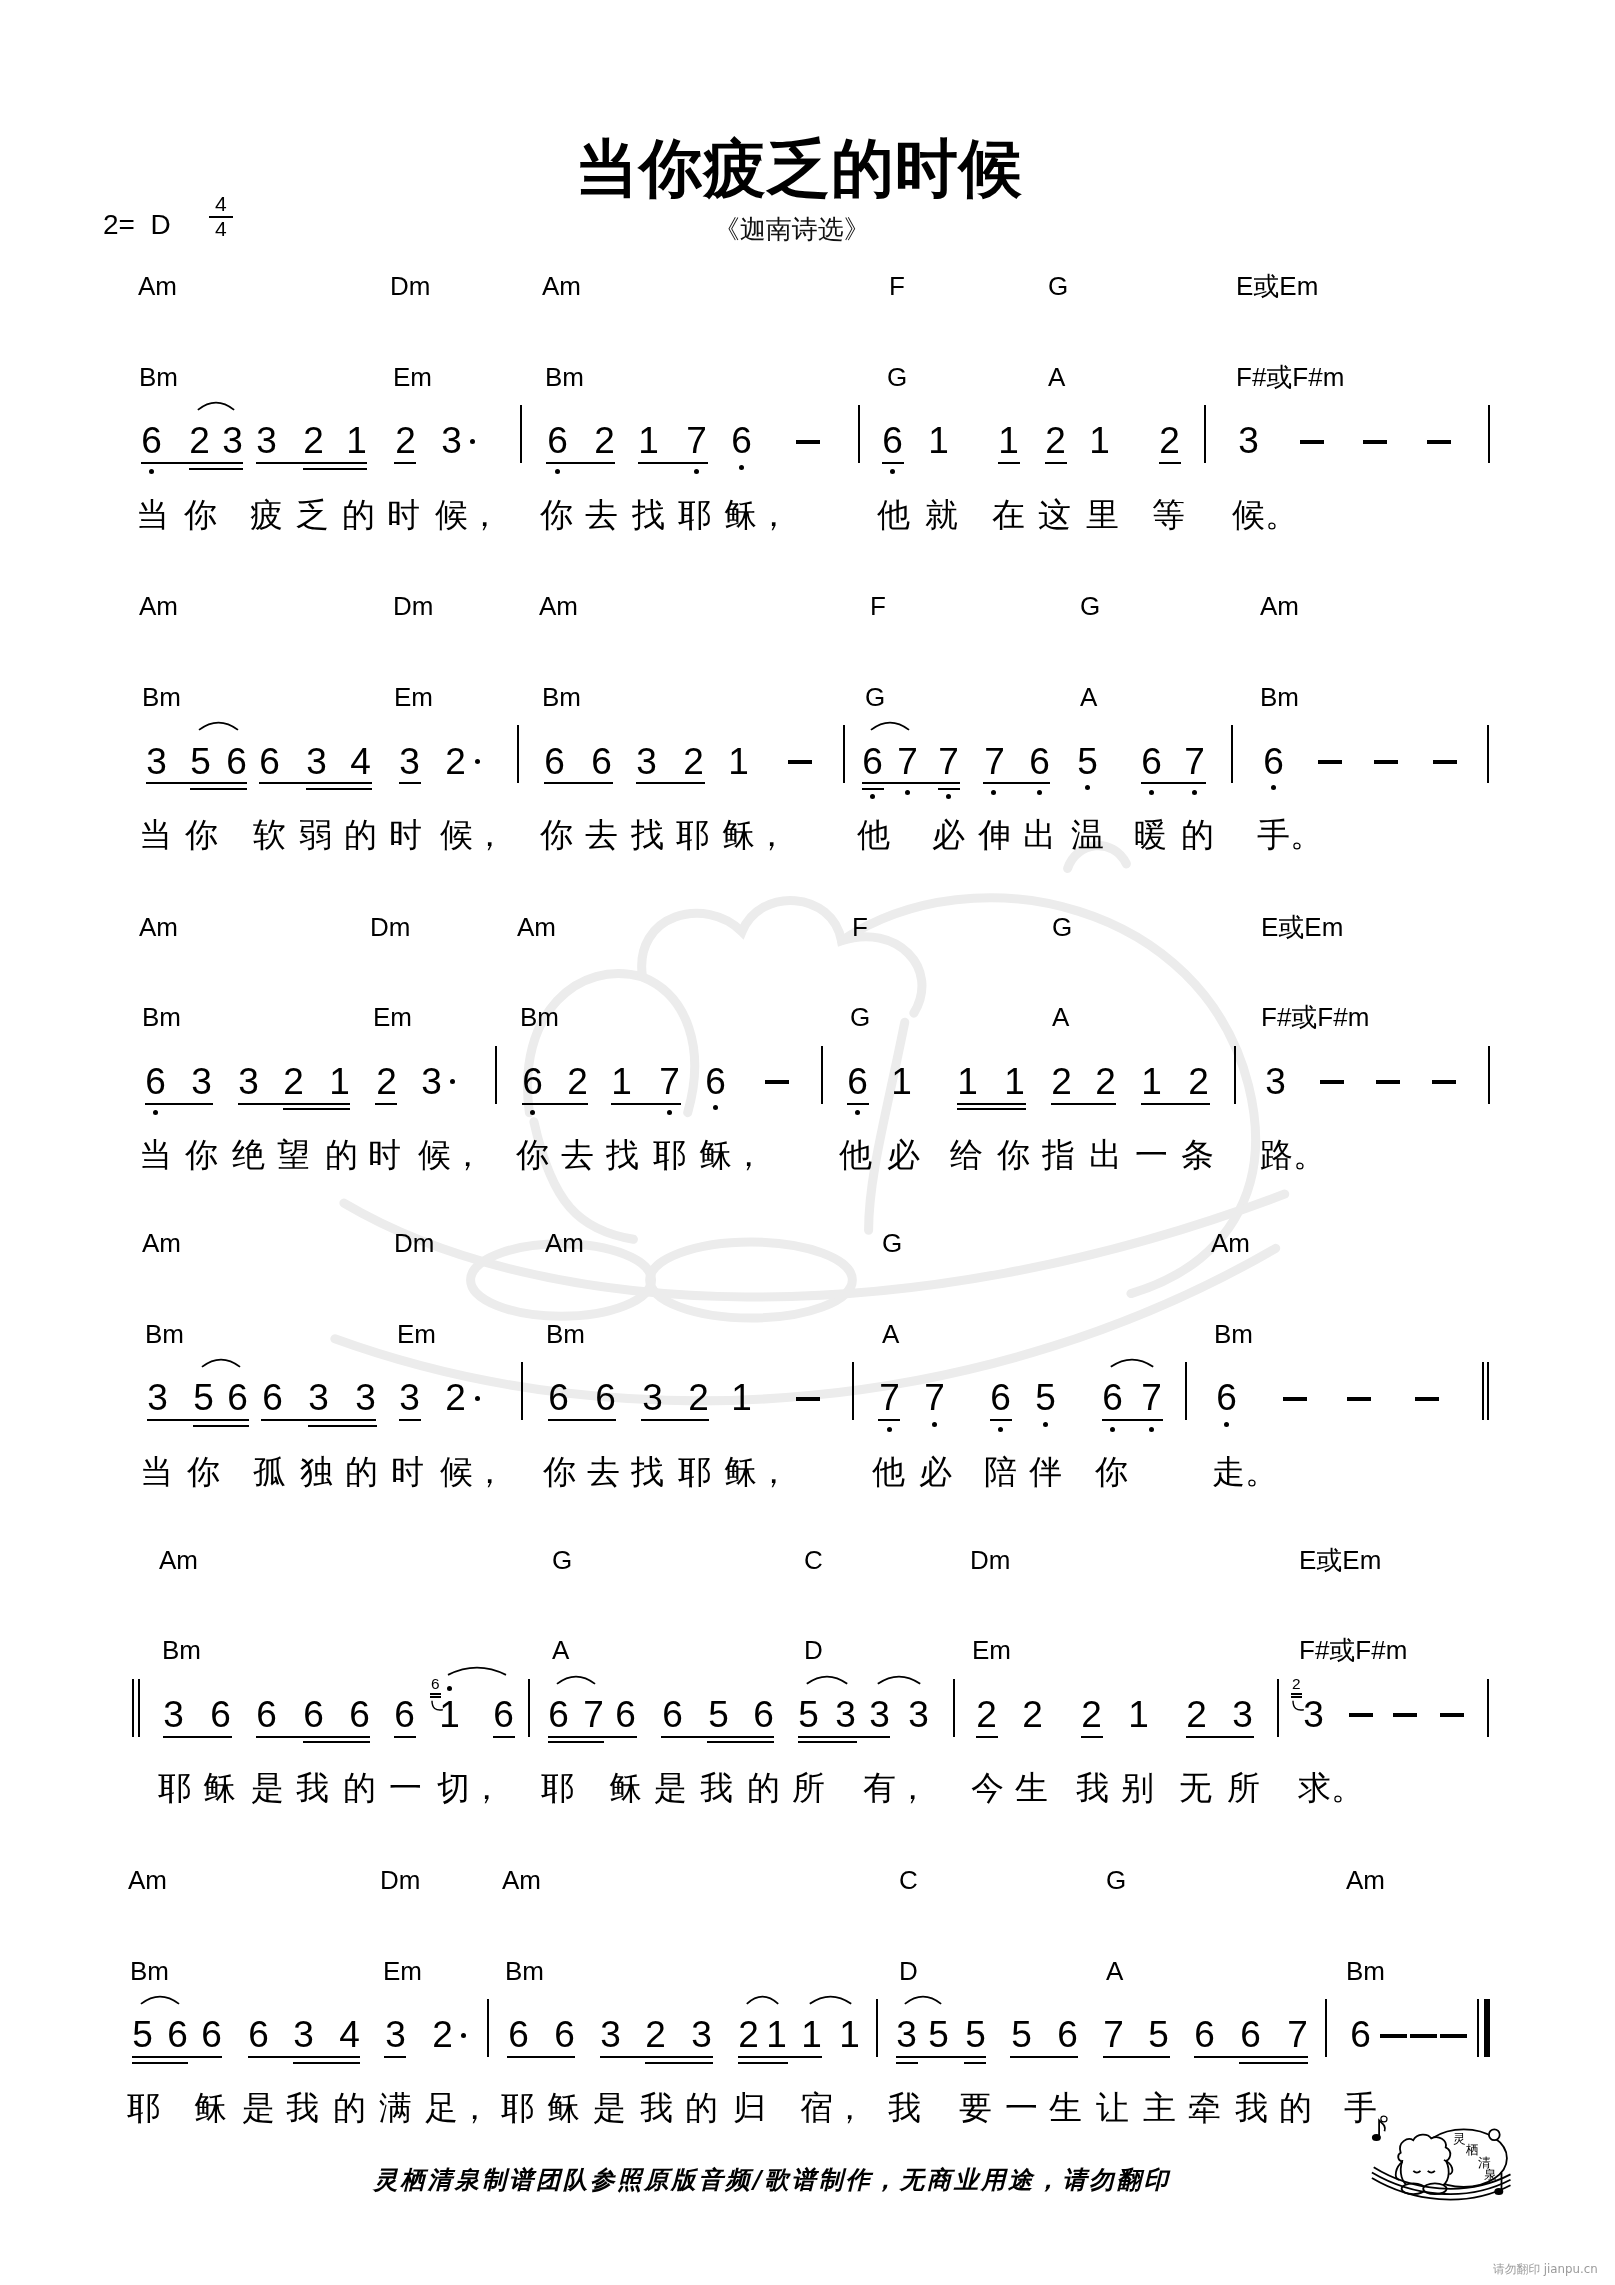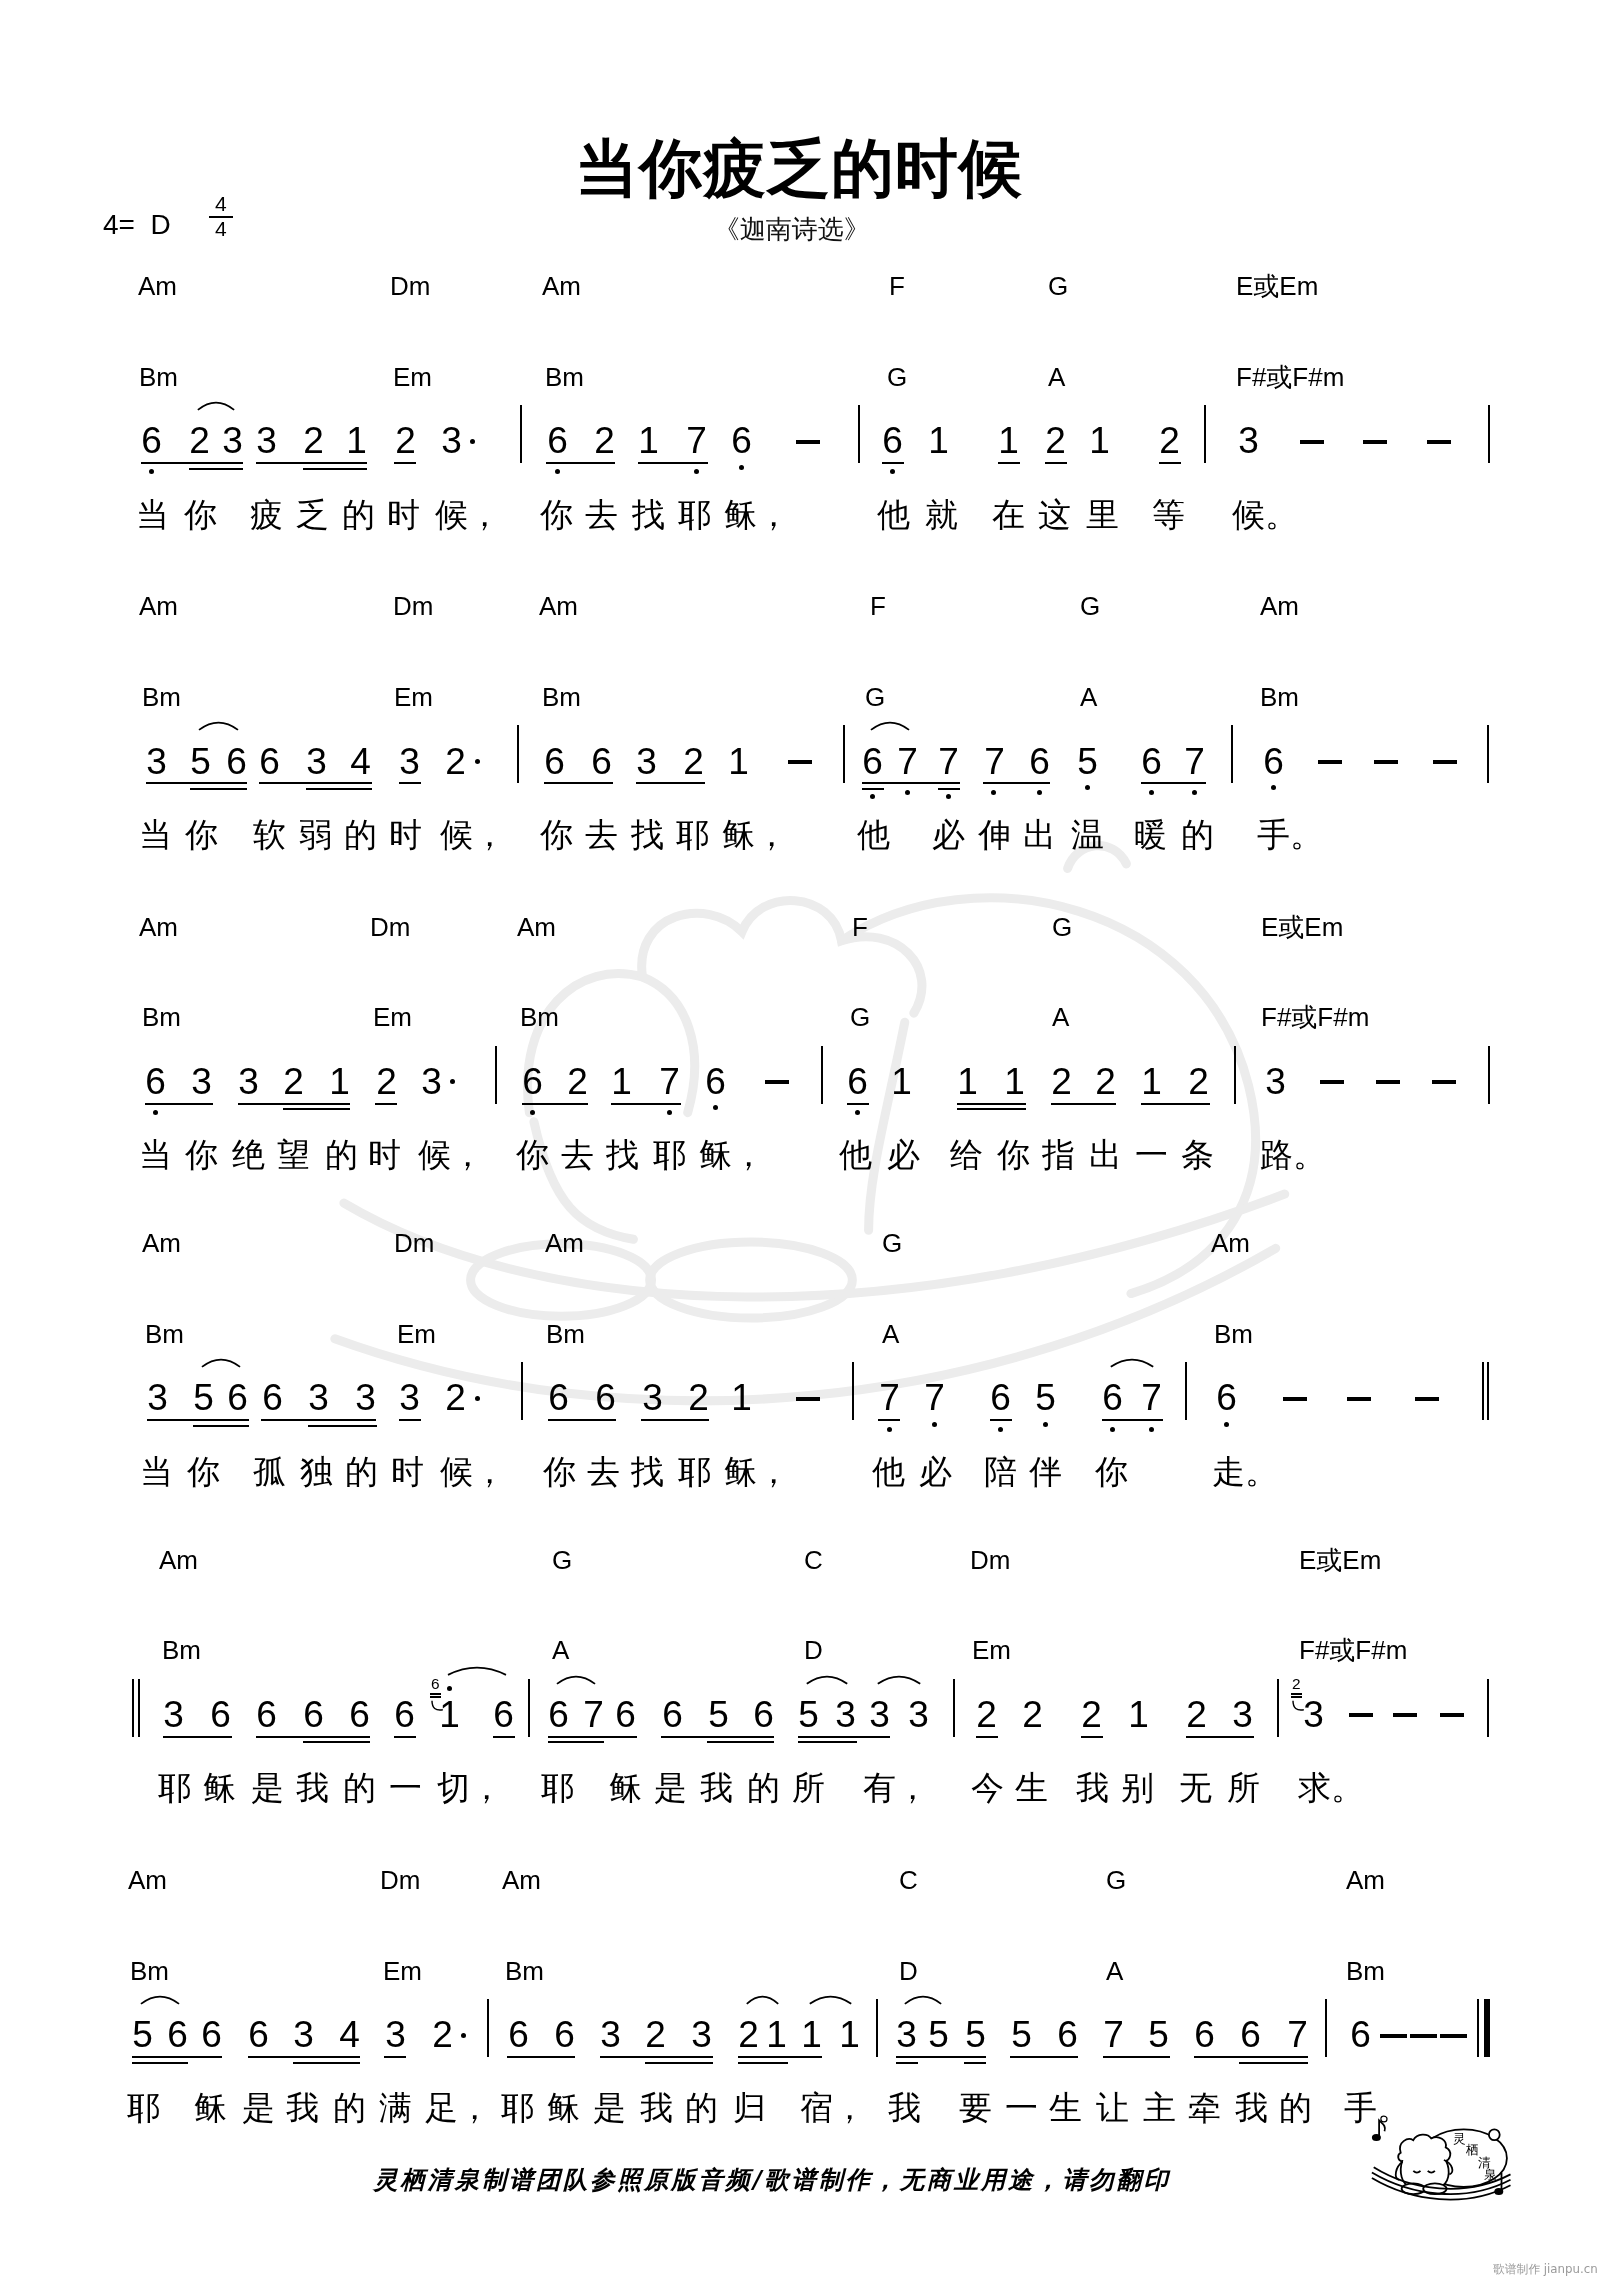--- a/index.html
+++ b/index.html
@@ -83,21 +83,21 @@
       <path d="M 370 1480 C 700 1600, 1100 1560, 1410 1380"></path>
       <path d="M 590 1240 C 610 1330, 640 1360, 700 1370"></path>
       <path d="M 1000 1130 C 980 1230, 960 1300, 960 1360"></path>
     </g>
   </svg>
 
   <div class="title">当你疲乏的时候</div>
   <div class="subtitle">《迦南诗选》</div>
 
   <div class="key">
-    <span class="key-label">4=  D</span>
+    <span class="key-label">2=  D</span>
   </div>
   <div class="timesig">
     <div>4</div>
     <div class="ts-line"></div>
     <div>4</div>
   </div>
 
   <div id="score">
       <div class="system">
         <div class="chord" style="left: 138px; top: 273px;">Am</div>
@@ -672,16 +672,16 @@
         <ellipse cx="147" cy="85" rx="4" ry="3" fill="#000"></ellipse>
       </g>
     </svg>
     <span class="logo-char" style="left:87px;top:18px;">灵</span>
     <span class="logo-char" style="left:100px;top:29px;">栖</span>
     <span class="logo-char" style="left:112px;top:42px;">清</span>
     <span class="logo-char" style="left:118px;top:54px;">泉</span>
   </div>
 
   <div class="site-mark">
-    <span>歌谱制作</span><span>jianpu.cn</span>
+    <span>请勿翻印</span><span>jianpu.cn</span>
   </div>
 </div>
 
 
 </body></html>

